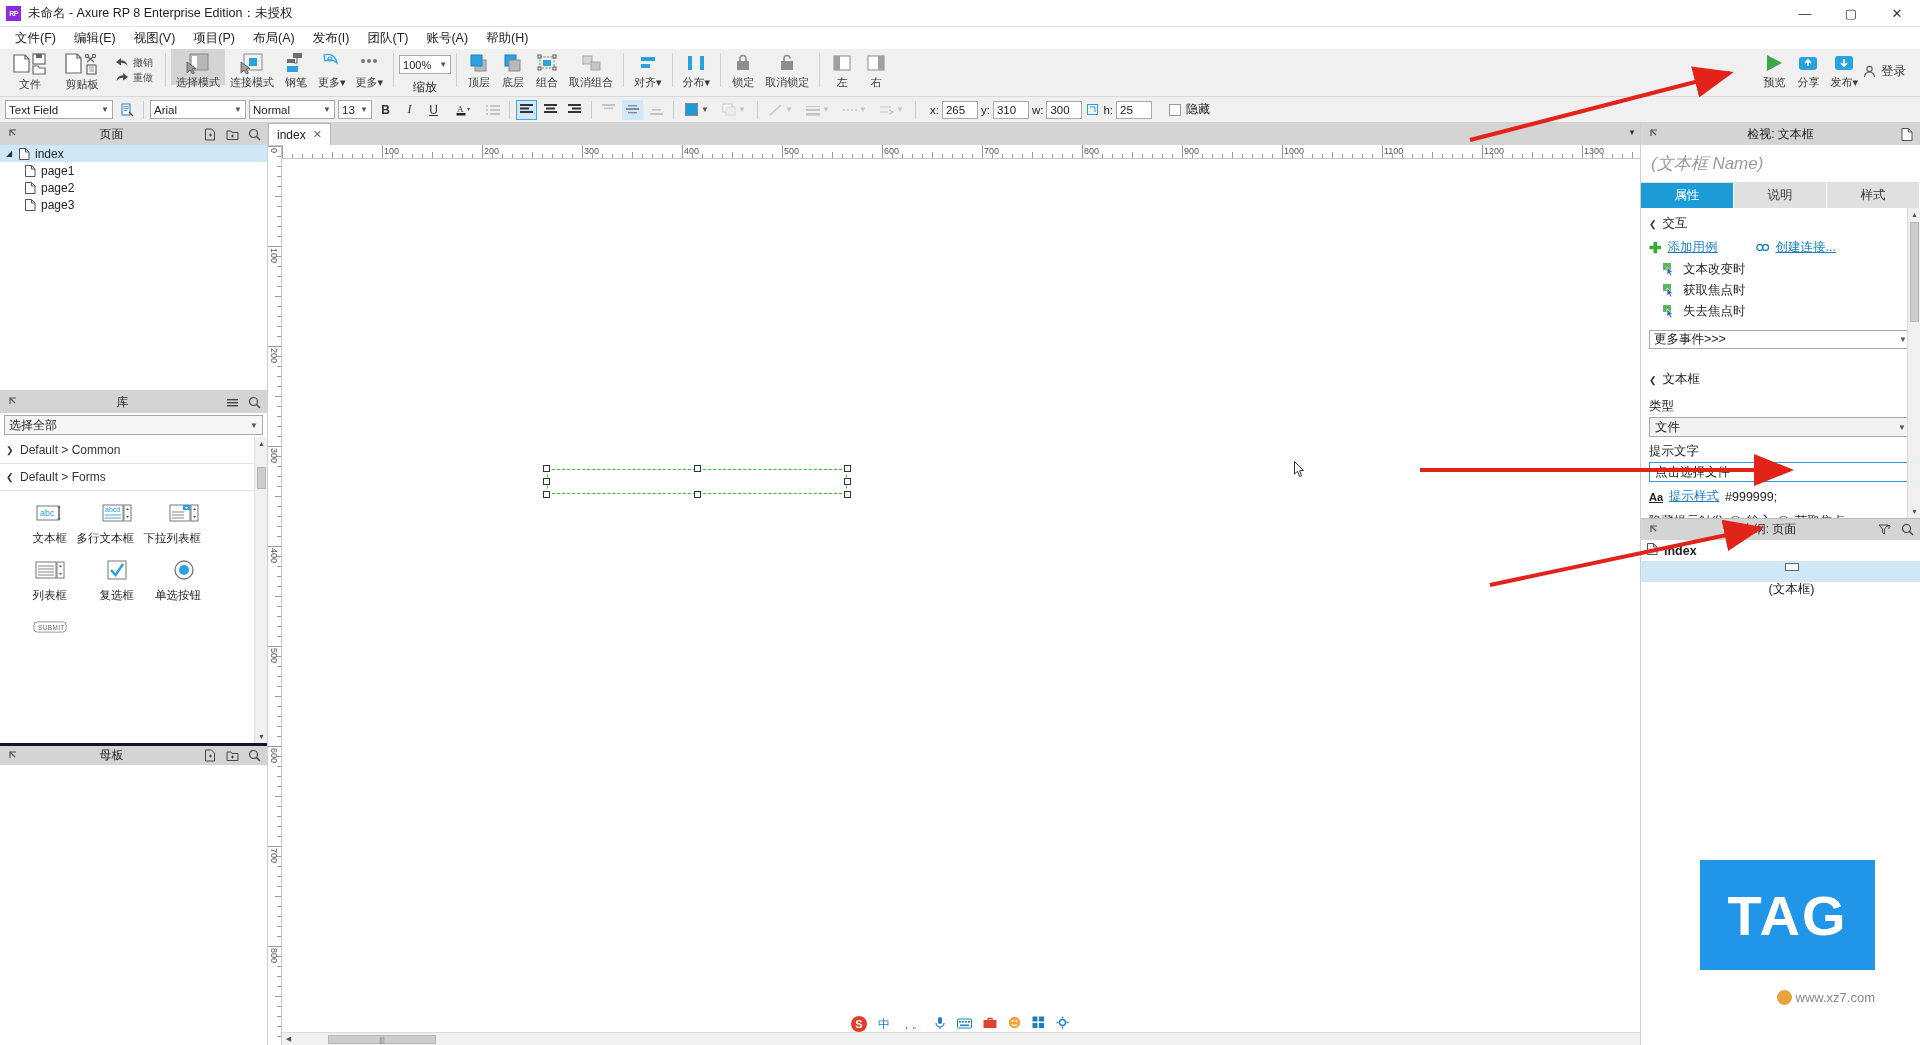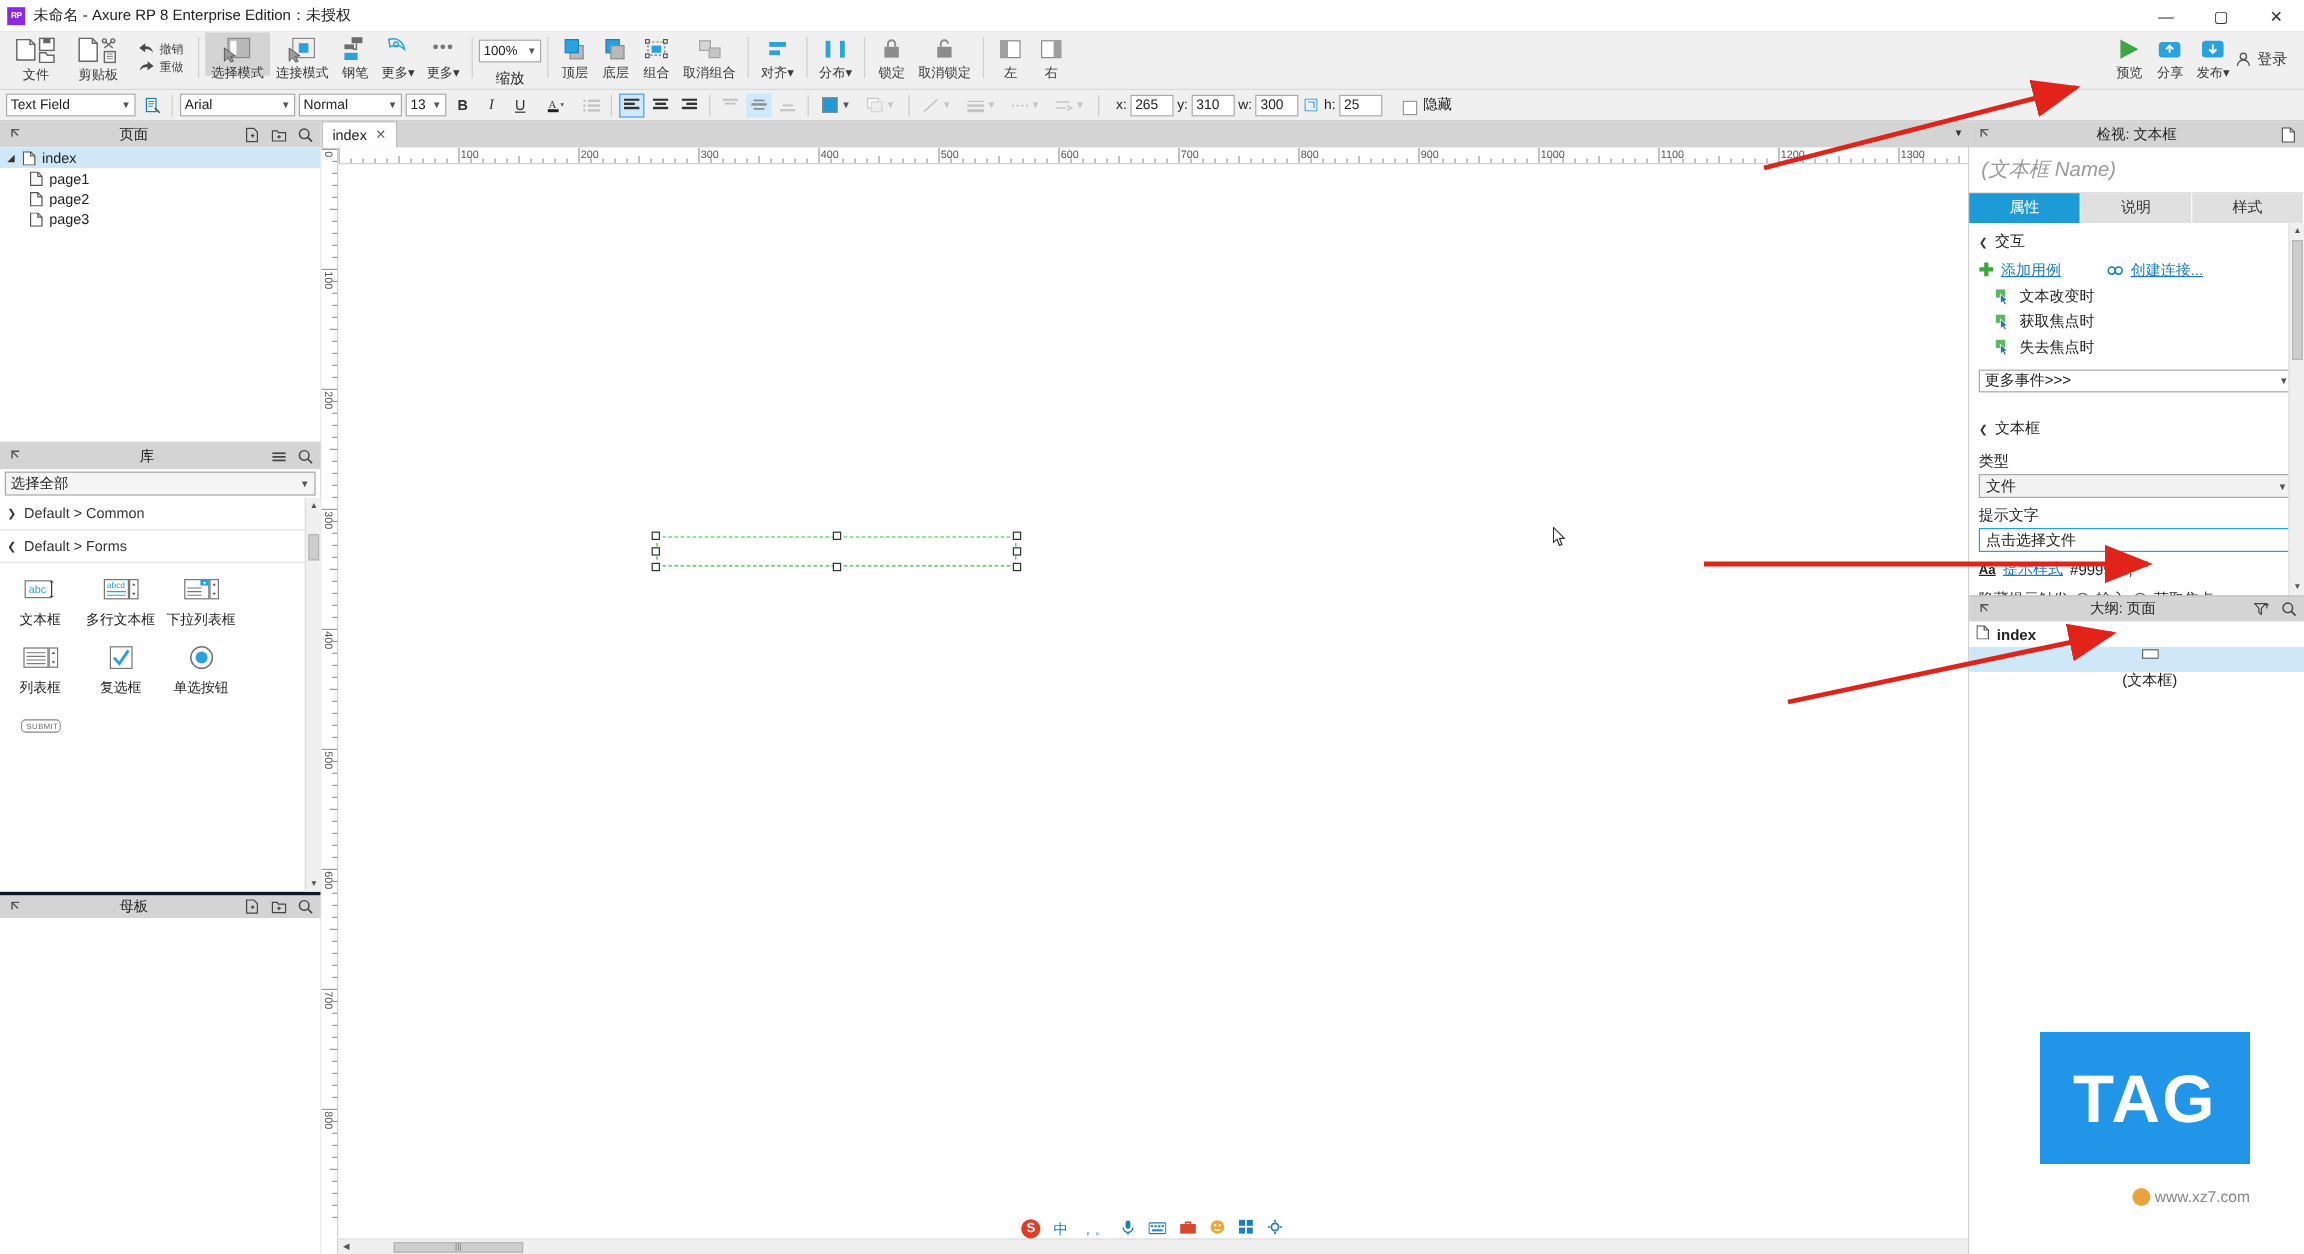--- a/index.html
+++ b/index.html
@@ -82,21 +82,21 @@
   .pg-ic { width:13px; margin-right:4px; display:flex; align-items:center; justify-content:center; }
   .libpanel { flex:1; display:flex; flex-direction:column; border-top:1px solid #cfcfcf; min-height:0; }
   .libsel { height:20px; margin:2px 4px; border:1px solid #a9a9a9; background:#f5f5f5;
             display:flex; align-items:center; justify-content:space-between;
             padding:0 4px; font-size:12px; }
   .libbody { flex:1; overflow:hidden; position:relative; background:#fff; }
   .libgroup { height:27px; display:flex; align-items:center; font-size:12px;
               padding-left:6px; border-bottom:1px solid #e3e3e3; color:#333; }
   .libgroup .ar { width:14px; font-size:9px; color:#333; }
   .widgets { display:flex; flex-wrap:wrap; padding:6px 0 0 0; }
-  .wcell { width:67px; display:flex; flex-direction:column; align-items:center;
+  .wcell { width:67px; display:flex; flex-direction:column; align-items:flex-end;
            margin-bottom:8px; }
   .wicon { width:34px; height:32px; display:flex; align-items:center; justify-content:center; }
   .wlbl { font-size:11.5px; color:#222; margin-top:2px; }
   .vsb { position:absolute; right:0; top:0; width:13px; bottom:0; background:#f0f0f0;
          border-left:1px solid #dcdcdc; }
   .vsb .thumb { position:absolute; left:2px; width:9px; background:#cdcdcd; border:1px solid #b5b5b5; }
   .vsb .ar { position:absolute; left:0; width:13px; height:13px; font-size:7px;
              display:flex; align-items:center; justify-content:center; color:#555; background:#f0f0f0;}
 
   
@@ -201,20 +201,31 @@
   <div class="titlebar">
     <div class="app-logo">RP</div>
     <div class="title-text">未命名 - Axure RP 8 Enterprise Edition：未授权</div>
     <div class="win-btns">
       <div class="win-btn">—</div>
       <div class="win-btn">▢</div>
       <div class="win-btn close">✕</div>
     </div>
   </div>
 
+  <div class="menubar">
+    <div class="menu-item">文件(F)</div>
+    <div class="menu-item">编辑(E)</div>
+    <div class="menu-item">视图(V)</div>
+    <div class="menu-item">项目(P)</div>
+    <div class="menu-item">布局(A)</div>
+    <div class="menu-item">发布(I)</div>
+    <div class="menu-item">团队(T)</div>
+    <div class="menu-item">账号(A)</div>
+    <div class="menu-item">帮助(H)</div>
+  </div>
 
   <div class="toolbar">
 
     <div class="tbtn wide">
       <div class="ic">
         <svg width="38" height="24" viewBox="0 0 38 24">
           <path d="M3 3 h11 l4 4 v13 H3 Z" fill="#fff" stroke="#666" stroke-width="1.2"></path>
           <path d="M14 3 v4 h4" fill="none" stroke="#666" stroke-width="1.2"></path>
           <rect x="22" y="2" width="12" height="10" fill="#fff" stroke="#666" stroke-width="1.2"></rect>
           <rect x="25" y="2" width="6" height="4" fill="#666"></rect>
@@ -633,21 +644,21 @@
     <div class="fbtn" style="width:15px;">
       <svg width="11" height="11" viewBox="0 0 11 11">
           <rect x="0.5" y="0.5" width="10" height="10" fill="none" stroke="#29a3e0"></rect>
           <path d="M3 3 h5 v5" stroke="#29a3e0" fill="none"></path>
         </svg>
     </div>
     <div class="numfield">
       <span>h:</span>
       <div class="numin">25</div>
     </div>
-    <div style="display:flex;align-items:flex-end;gap:5px;margin-left:14px;">
+    <div style="display:flex;align-items:center;gap:5px;margin-left:14px;">
       <span style="width:12px;height:12px;border:1px solid #9a9a9a;background:#fff;display:inline-block;"></span>
       <span style="font-size:12px;">隐藏</span>
     </div>
   </div>
 
   <div class="body">
 
     <div class="leftcol">
 
       <div class="panel-head">

